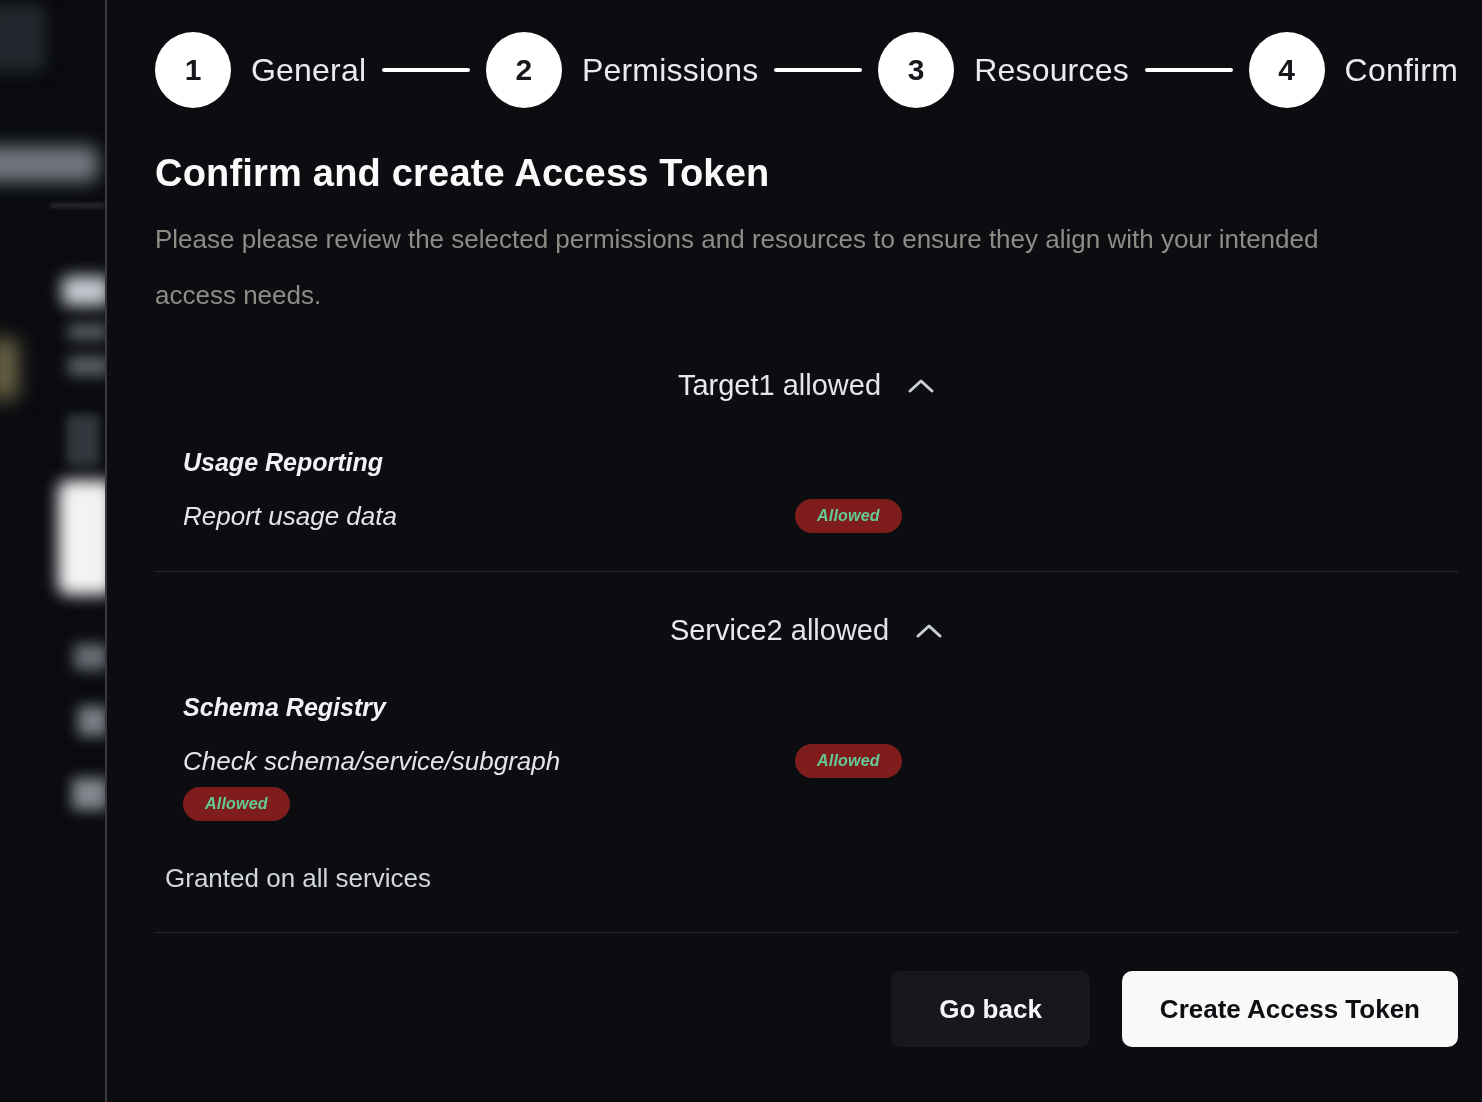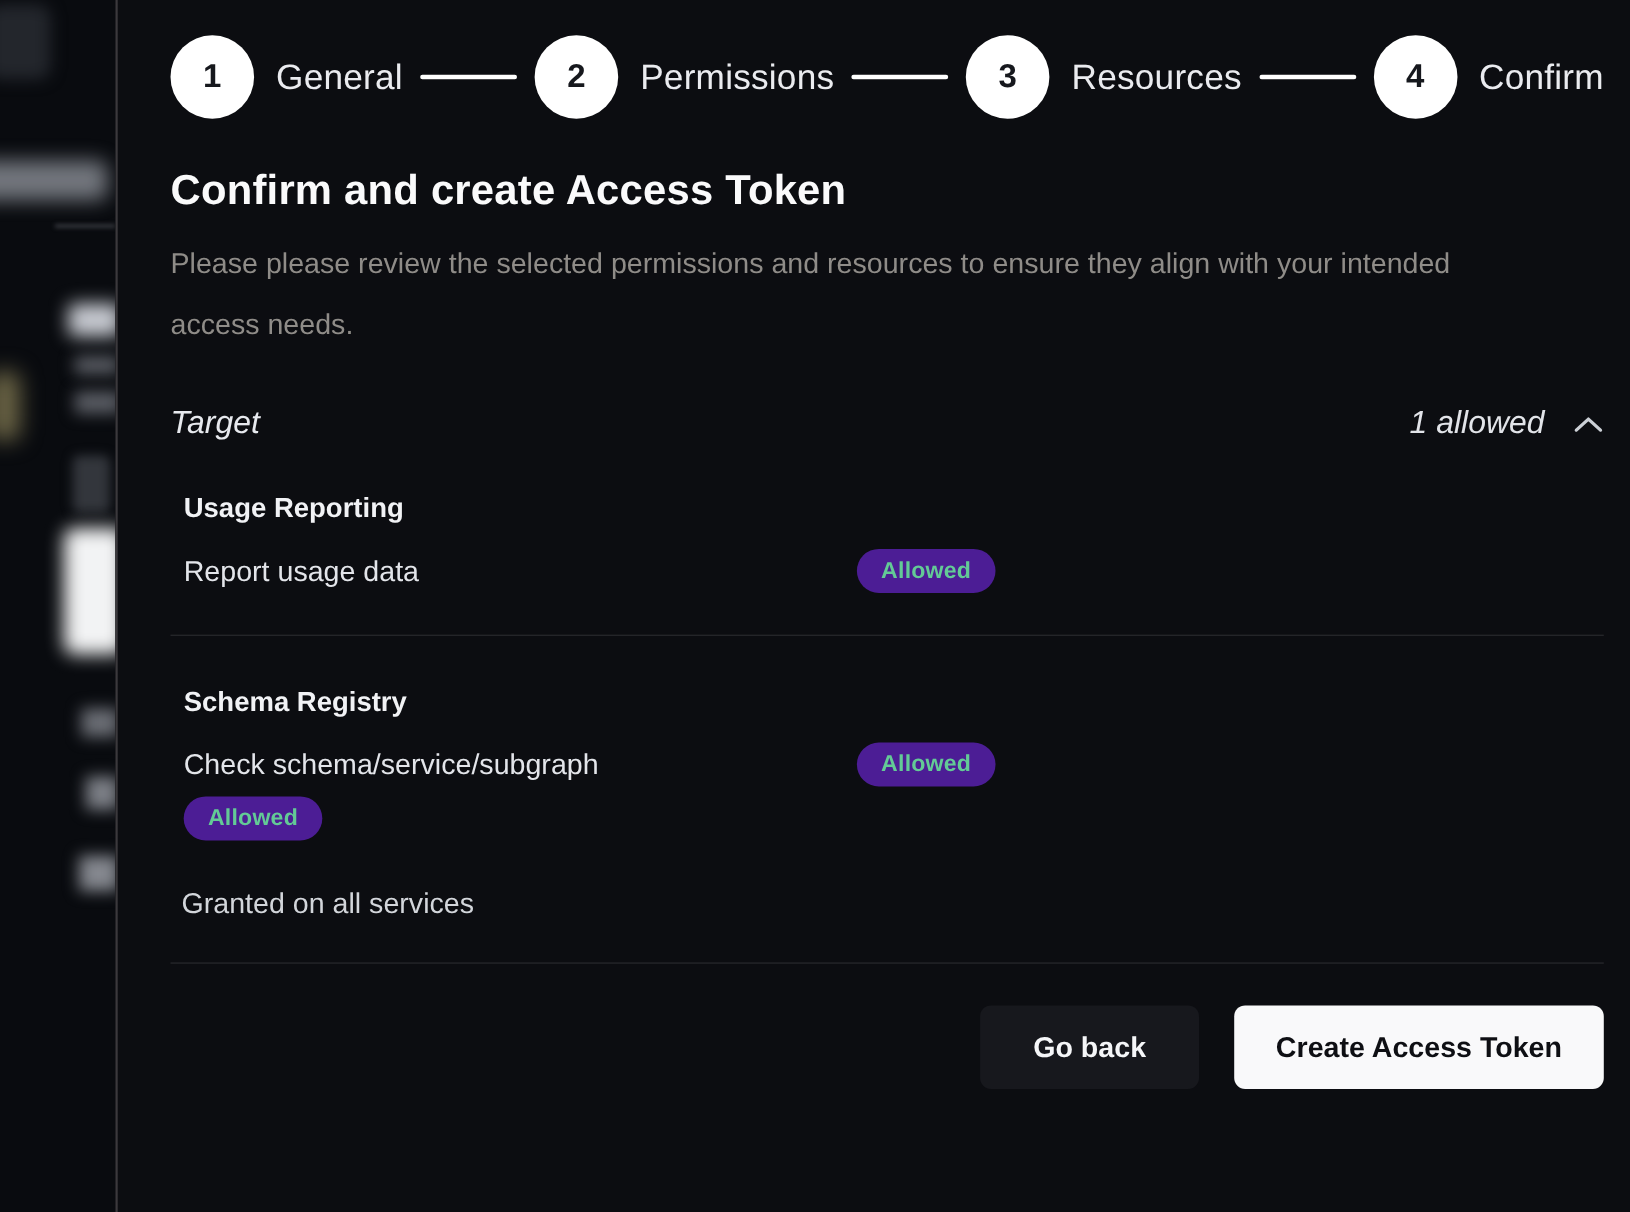--- a/index.html
+++ b/index.html
@@ -47,34 +47,34 @@
     color:#16181d; font-size:30px; font-weight:700; flex:none;
   }
   .step-label { margin-left:20px; font-size:32px; font-weight:500; color:#eaebef; letter-spacing:.2px; }
   .step-line { flex:1; height:4px; background:#ffffff; border-radius:2px; margin:0 16px; min-width:40px; }
 
   
   .page-title { margin-top:44px; font-size:38px; font-weight:800; color:#fafafb; letter-spacing:.2px; }
   .page-subtitle { margin-top:16px; font-size:26px; line-height:56px; color:#8f8c88; max-width:1230px; font-weight:400; }
 
   
-  .section-header { display:flex; align-items:center; justify-content:space-between; margin-top:46px; cursor:pointer;font-style:italic; }
+  .section-header { display:flex; align-items:center; justify-content:center; margin-top:46px; cursor:pointer; }
   .section-name { font-size:29px; font-weight:500; color:#e7e9ee; }
   .section-right { display:flex; align-items:center; gap:26px; }
   .section-count { font-size:29px; font-weight:500; color:#e2e4e9; }
   .chev { width:28px; height:18px; }
 
-  .group { margin-left:12px; }
+  .group { margin-left:28px;font-style:italic; }
   .group-title { margin-top:46px; font-size:25px; font-weight:700; color:#f1f2f5; }
   .perm-row { display:flex; align-items:center; margin-top:22px;gap:44px; }
   .perm-row + .perm-row { margin-top:9px; }
   .perm-label { width:568px; font-size:26px; color:#e3e5ea; font-weight:400; }
   .badge {
-    display:inline-block; background:#4c1d95; color:#63ca96;
-    font-size:21px; font-weight:700; padding:8px 22px; border-radius:999px;
+    display:inline-block; background:#7f1d1d; color:#63ca96;
+    font-size:16px; font-weight:700; padding:8px 22px; border-radius:999px;
     letter-spacing:.2px;
   }
   .granted-note { margin-left:10px; margin-top:42px; font-size:26px; color:#d3d6db; font-weight:400; }
   .divider { margin-top:38px; height:1px; background:#2b2c30; width:100%; }
 
   
   .footer { display:flex; justify-content:flex-end; align-items:center; gap:32px; margin-top:38px; }
   .btn { border:none; border-radius:10px; font-family:inherit; font-size:26px; font-weight:600; cursor:pointer; }
   .btn-ghost { background:#17181d; color:#f5f6f8; padding:0 48px; height:76px; }
   .btn-primary { background:#f9f9fa; color:#0e0f13; padding:0 38px; height:76px; }
@@ -144,20 +144,29 @@
 
   <div class="group">
     <div class="group-title">Usage Reporting</div>
     <div class="perm-row">
       <span class="perm-label">Report usage data</span>
       <span class="badge">Allowed</span>
     </div>
   </div>
   <div class="divider"></div>
 
+  <div class="section-header" style="margin-top:42px;">
+    <span class="section-name">Service</span>
+    <span class="section-right">
+      <span class="section-count">2 allowed</span>
+      <svg class="chev" viewBox="0 0 28 18" fill="none">
+        <path d="M3 14 L14 4 L25 14" stroke="#ccd0d6" stroke-width="3" stroke-linecap="round" stroke-linejoin="round"></path>
+      </svg>
+    </span>
+  </div>
 
   <div class="group">
     <div class="group-title">Schema Registry</div>
     <div class="perm-row">
       <span class="perm-label">Check schema/service/subgraph</span>
       <span class="badge">Allowed</span>
     </div>
     <div class="perm-row">
       <span class="badge">Allowed</span>
     </div>

